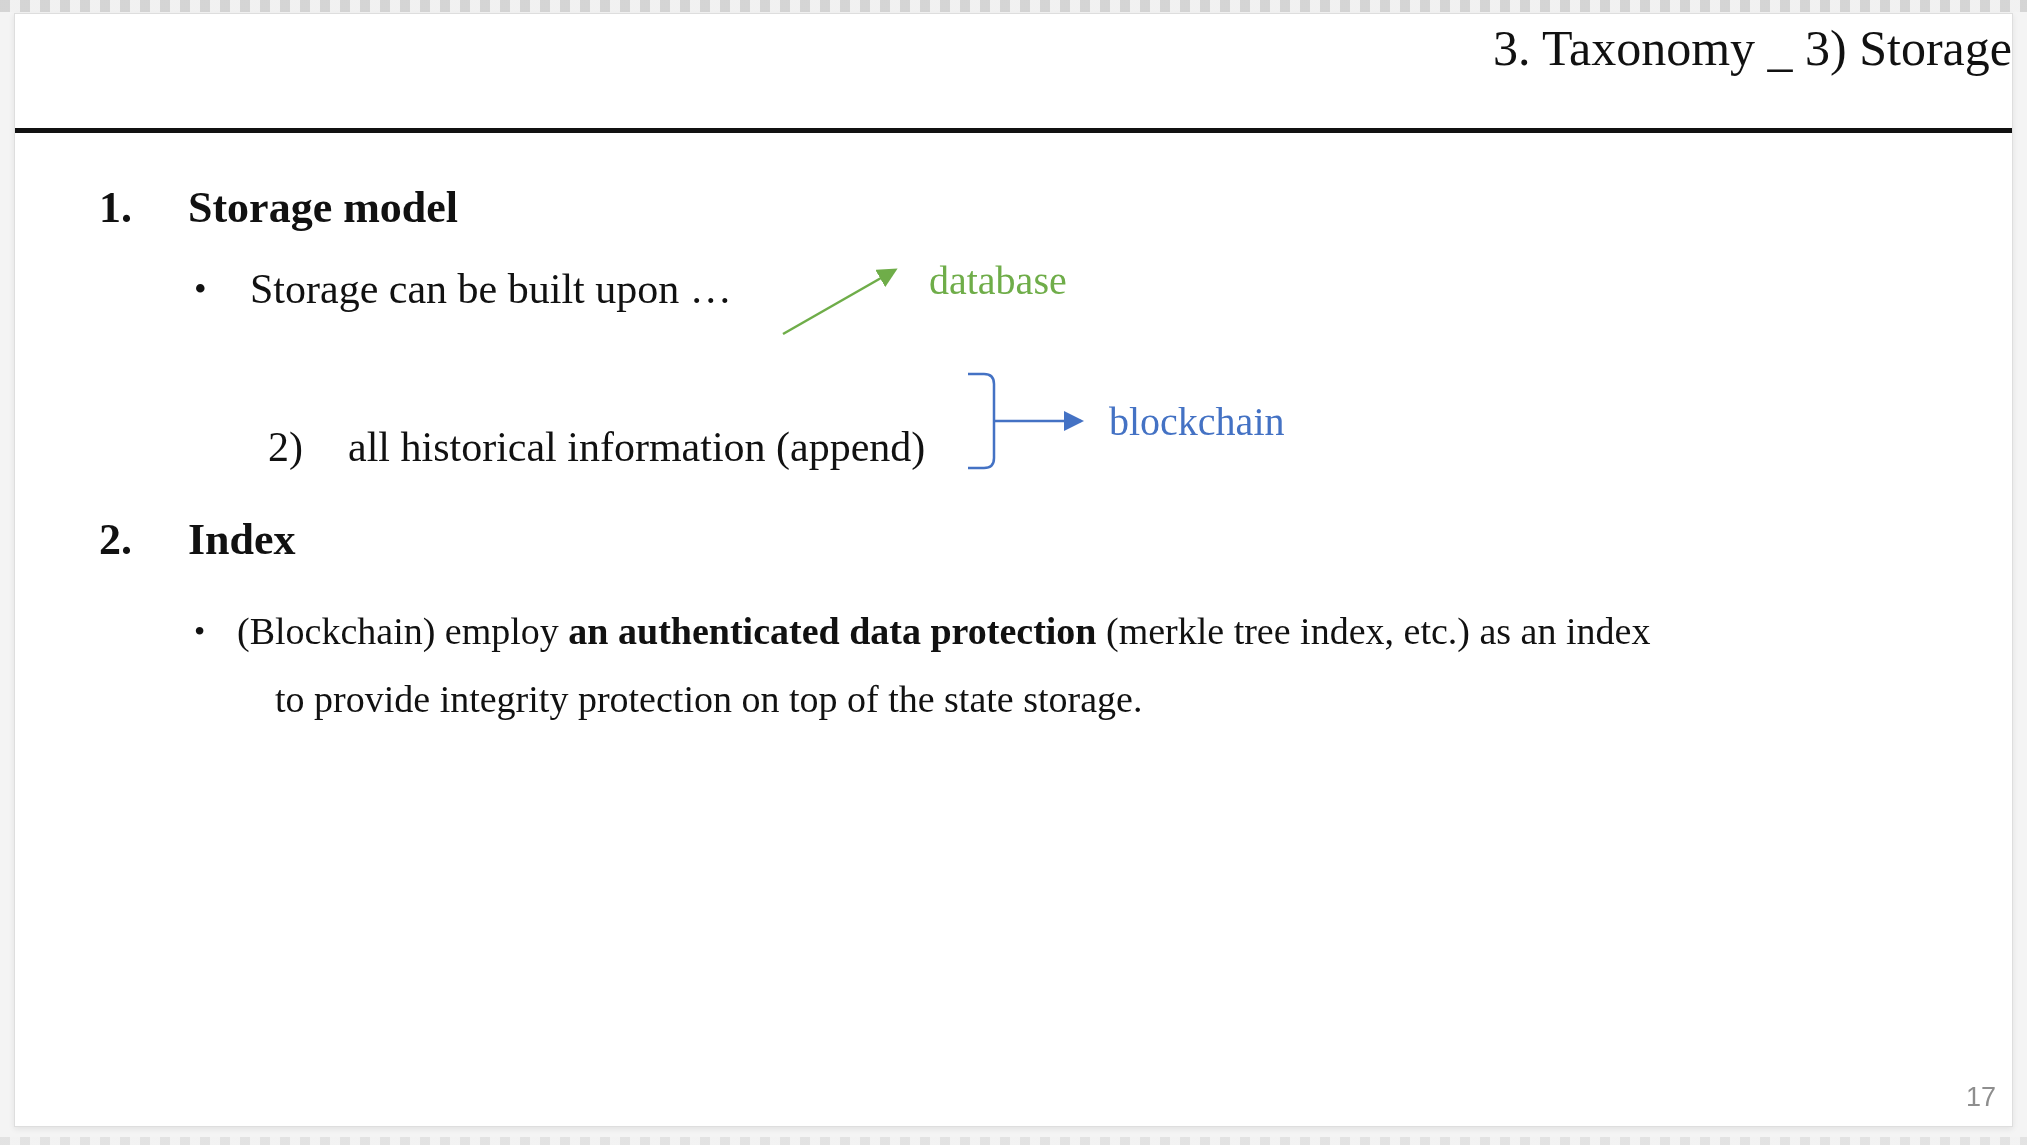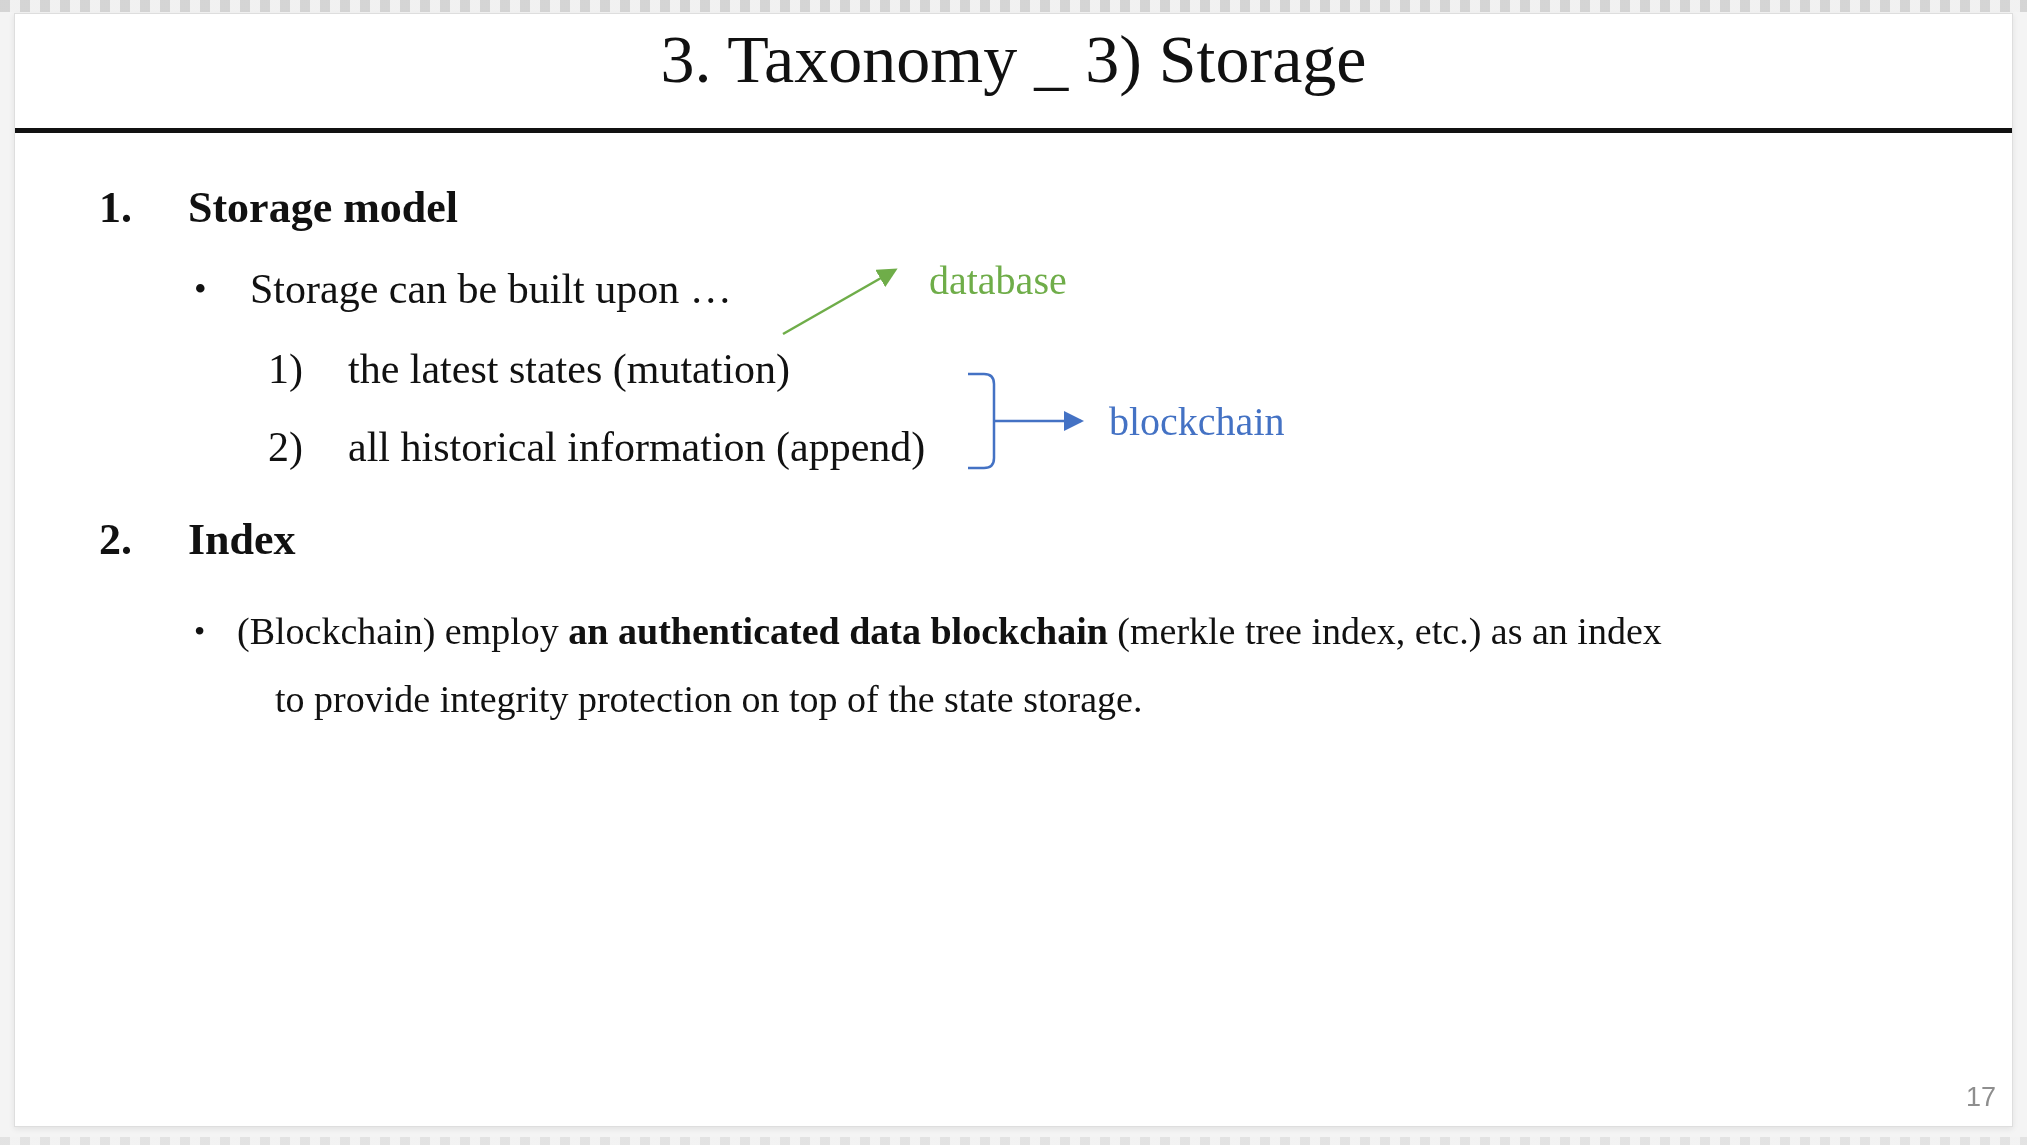--- a/index.html
+++ b/index.html
@@ -18,21 +18,21 @@
   .edge-band.top { top:0; }
   .edge-band.bottom { bottom:0; height:8px; opacity:.45; }
   .slide {
     position:absolute; left:14px; top:13px; width:1999px; height:1114px;
     background:#ffffff; border:1px solid #dededе;
     border:1px solid #dedede;
     box-shadow:0 2px 6px rgba(0,0,0,0.08);
   }
   .title {
     position:absolute; top:6px; left:0; width:100%;
-    text-align:center; font-size:68px; line-height:1.15;
+    text-align:right; font-size:50px; line-height:1.15;
     color:var(--ink,#111); white-space:nowrap;
   }
   .title-rule {
     position:absolute; top:114px; left:0; width:100%; height:5px;
     background:var(--ink,#111);
   }
   .line { position:absolute; white-space:nowrap; color:var(--ink,#111); line-height:1; }
   .sec { font-weight:bold; font-size:44px; }
   .sec .num { display:inline-block; width:89px; }
   .b1 { font-size:42px; }
@@ -64,34 +64,31 @@
   <div class="title-rule"></div>
 
   <div class="line sec" style="left:84px; top:172px;">
     <span class="num">1.</span><span>Storage model</span>
   </div>
 
   <div class="line b1" style="left:179px; top:254px;">
     <span class="dot">•</span><span>Storage can be built upon …</span>
   </div>
 
-  <div class="line item" style="left:253px; top:334px;">
-    <span class="num">1)</span><span>the latest states (mutation)</span>
-  </div>
 
   <div class="line item" style="left:253px; top:412px;">
     <span class="num">2)</span><span>all historical information (append)</span>
   </div>
 
   <div class="line sec" style="left:84px; top:504px;">
     <span class="num">2.</span><span>Index</span>
   </div>
 
   <div class="line b2" style="left:179px; top:598px;">
-    <span class="dot">•</span><span>(Blockchain) employ </span><b>an authenticated data blockchain</b><span> (merkle tree index, etc.) as an index</span>
+    <span class="dot">•</span><span>(Blockchain) employ </span><b>an authenticated data protection</b><span> (merkle tree index, etc.) as an index</span>
   </div>
 
   <div class="line b2" style="left:260px; top:666px;text-align:right;">to provide integrity protection on top of the state storage.</div>
 
   <svg class="connectors" viewBox="0 0 1999 1114" xmlns="http://www.w3.org/2000/svg">
     <defs>
       <marker id="arrow-green" viewBox="0 0 10 10" refX="8.5" refY="5" markerWidth="8" markerHeight="8" orient="auto-start-reverse">
         <path d="M0,0 L10,5 L0,10 z" fill="var(--green,#6FAD49)"></path>
       </marker>
       <marker id="arrow-blue" viewBox="0 0 10 10" refX="8.5" refY="5" markerWidth="8" markerHeight="8" orient="auto-start-reverse">

